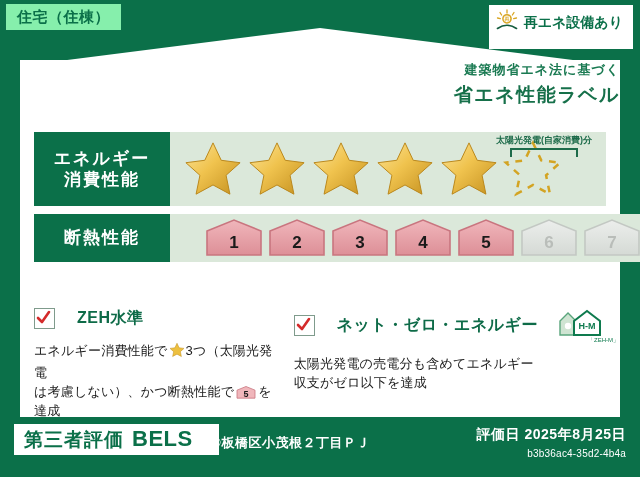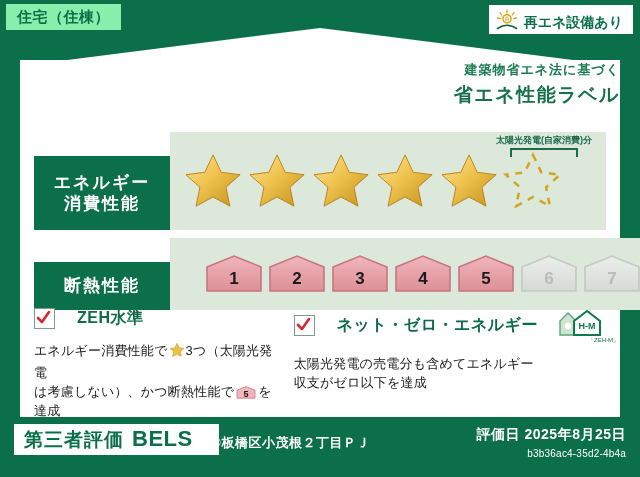--- a/index.html
+++ b/index.html
@@ -18,21 +18,21 @@
   .house-tag{
     position:absolute;left:6px;top:4px;
     background:#86efac;
     padding:5px 11px 6px 11px;
     color:#0b7049;font-weight:bold;font-size:15px;letter-spacing:.5px;
     line-height:1;
   }
   .reene-tag{
     position:absolute;right:7px;top:5px;
     background:#ffffff;
-    padding:4px 10px 0 6px;
+    padding:4px 10px 15px 6px;
     display:flex;align-items:center;gap:5px;
     line-height:1;
   }
   .reene-tag .txt{color:#0b7049;font-weight:bold;font-size:14px;}
 
   
   .roof{
     position:absolute;left:20px;top:28px;width:600px;height:40px;
     background:#ffffff;
     clip-path:polygon(50% 0%, 100% 38px, 100% 100%, 0 100%, 0 38px);
@@ -53,21 +53,21 @@
     letter-spacing:1.5px;margin-top:3px;
   }
 
   
   .rows{position:absolute;left:14px;top:72px;width:572px;}
   .row{display:flex;align-items:stretch;margin-bottom:8px;}
   .row-label{
     width:136px;min-height:74px;background:#0b7049;color:#fff;
     display:flex;flex-direction:column;align-items:center;justify-content:center;
     font-weight:bold;font-size:17px;line-height:1.25;letter-spacing:2px;
-    text-align:center;flex:none;margin-top:24px;
+    text-align:center;flex:none;
   }
   .row-label.thin{min-height:48px;}
   .row-body{
     flex:1;background:#dbe8da;position:relative;
     display:flex;align-items:center;
   }
 
   
   .stars{display:flex;align-items:center;gap:2px;padding-left:12px;}
   .star{width:62px;height:60px;flex:none;}

